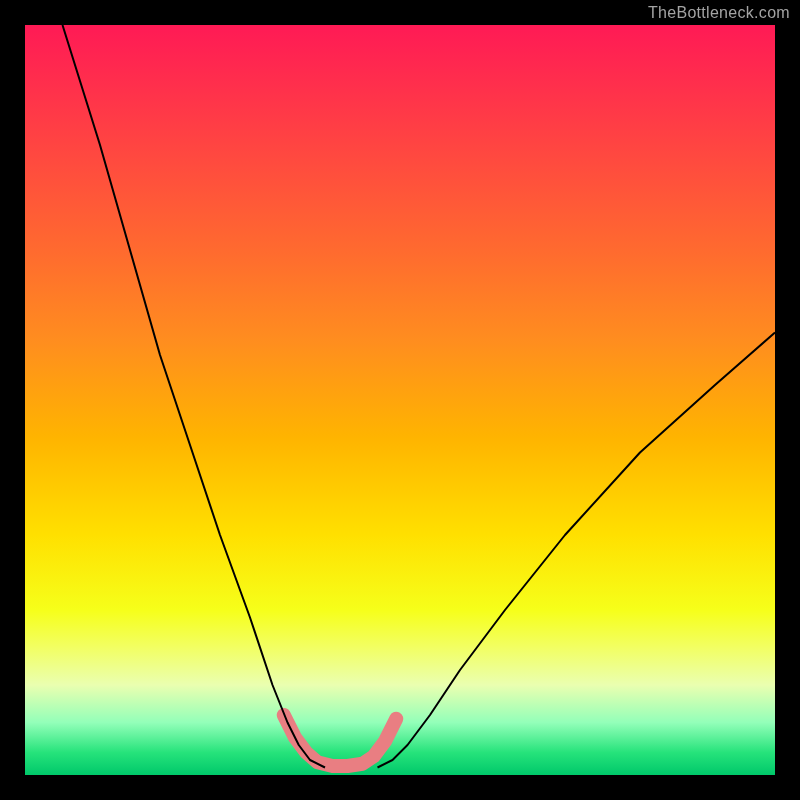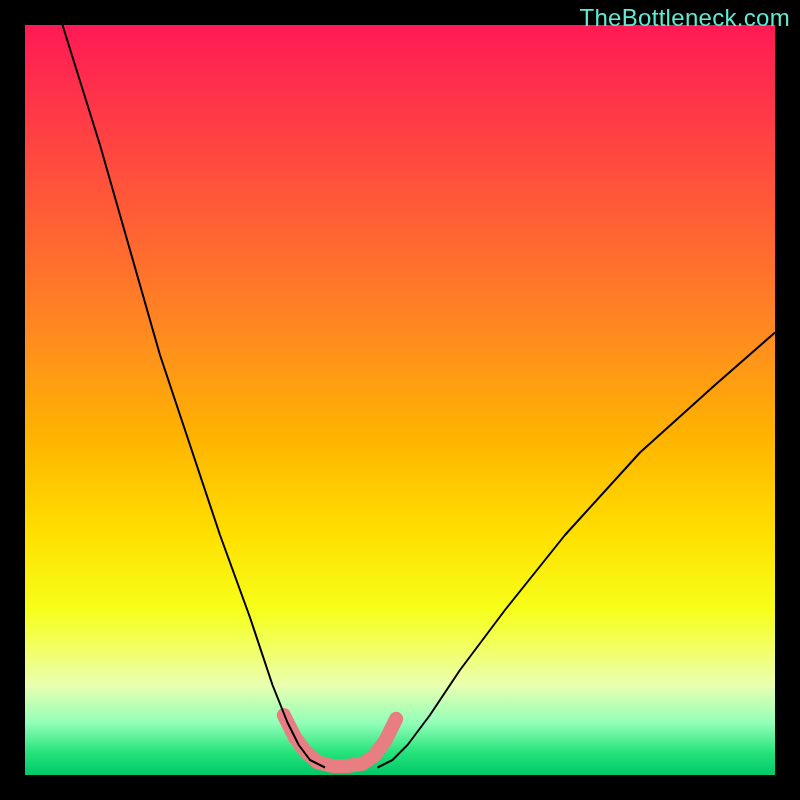--- a/index.html
+++ b/index.html
@@ -40,22 +40,22 @@
       #eaffb0 88%,
       #93ffb9 93%,
       #26e37b 97%,
       #00c86a 100%
     );
   }
   .watermark {
     position: absolute;
     top: 4px;
     right: 10px;
-    color: #5eead4;
-    font-size: 24px;
+    color: #a3a3a3;
+    font-size: 16px;
     letter-spacing: 0.3px;
     font-weight: 500;
     user-select: none;
   }
   svg.curves {
     position: absolute;
     left: 25px;
     top: 25px;
     width: 750px;
     height: 750px;

